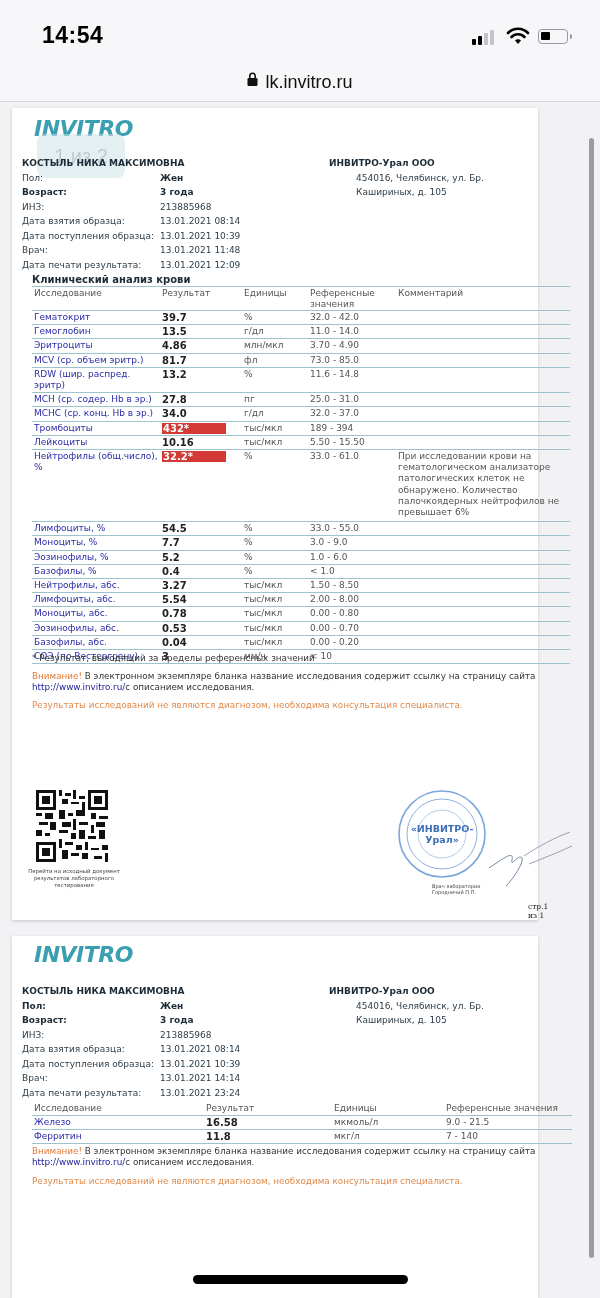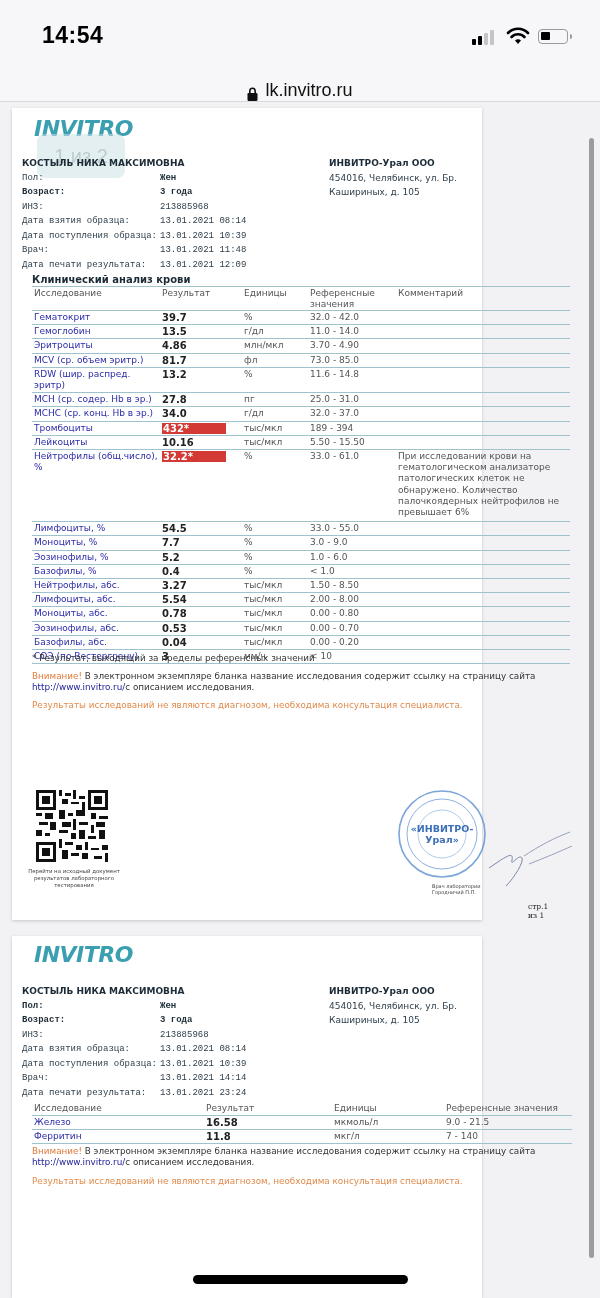--- a/index.html
+++ b/index.html
@@ -10,48 +10,48 @@
   .status-time { position: absolute; left: 42px; top: 22px; font-family: "Liberation Sans", sans-serif; font-weight: bold; font-size: 23px; color: #000; letter-spacing: 0.5px; }
   .signal { position: absolute; left: 472px; top: 29px; width: 22px; height: 16px; }
   .signal span { position: absolute; bottom: 0; width: 4px; border-radius: 1px; background: #000; }
   .signal span.dim { background: #c4c4c8; }
   .wifi { position: absolute; left: 506px; top: 26px; width: 24px; height: 20px; }
   .battery { position: absolute; left: 538px; top: 29px; width: 30px; height: 15px; border: 1.6px solid #9a9a9e; border-radius: 4px; }
   .battery .fill { position: absolute; left: 2px; top: 2px; width: 9px; height: 8px; background: #000; border-radius: 1px; }
   .battery .nub { position: absolute; right: -5px; top: 4px; width: 2px; height: 5px; background: #9a9a9e; border-radius: 0 2px 2px 0; }
 
   .url-bar { position: absolute; left: 0; top: 60px; width: 600px; height: 42px; background: #f7f7f9; border-bottom: 1px solid #d8d8dc; text-align: center; }
-  .url-inner { display: inline-flex; align-items: flex-end; margin-top: 20px; }
+  .url-inner { display: inline-flex; align-items: flex-start; margin-top: 12px; }
   .lock { width: 11px; height: 14px; margin-right: 7px; position: relative; }
   .url-text { font-family: "Liberation Sans", sans-serif; font-size: 18px; color: #111; }
 
   .scrollbar { position: absolute; left: 589px; top: 138px; width: 5px; height: 1120px; background: #9c9ca0; border-radius: 3px; }
 
-  .page { position: absolute; left: 12px; width: 470px; background: #fff; box-shadow: 0 1px 3px rgba(0,0,0,0.18); }
+  .page { position: absolute; left: 12px; width: 526px; background: #fff; box-shadow: 0 1px 3px rgba(0,0,0,0.18); }
   .page1 { top: 108px; height: 812px; }
   .page2 { top: 936px; height: 362px; }
 
   .logo { position: absolute; font-family: "DejaVu Sans", sans-serif; font-weight: bold; font-style: italic; color: #3a9fb1; letter-spacing: -0.5px; }
   .page1 .logo { left: 22px; top: 8px; font-size: 22px; }
   .page2 .logo { left: 22px; top: 6px; font-size: 22px; }
   .page-badge { position: absolute; left: 25px; top: 26px; width: 88px; height: 44px; background: rgba(205,226,232,0.55); border-radius: 8px; font-size: 20px; color: rgba(120,140,150,0.35); text-align: center; line-height: 44px; font-family: "Liberation Sans", sans-serif; }
 
   .patient { position: absolute; left: 10px; font-size: 9px; color: #1c2f3c; font-family: "DejaVu Sans", sans-serif; }
   .page1 .patient { top: 48px; }
   .page2 .patient { top: 48px; }
-  .prow { height: 14.5px; line-height: 14.5px; display: flex; font-family: Liberation Mono, monospace; }
+  .prow { height: 14.5px; line-height: 14.5px; display: flex; }
   .prow .lbl { width: 138px; color: #2e3e4a; }
   .prow .val { color: #2e3e4a; }
   .bold { font-weight: bold; color: #1c2b36 !important; }
   .name { font-weight: bold; color: #1c2b36; height: 14.5px; line-height: 14.5px; }
 
   .lab { position: absolute; left: 317px; font-size: 9px; color: #2e3e4a; }
   .page1 .lab, .page2 .lab { top: 48px; }
   .lab .lab-name { font-weight: bold; color: #1c2b36; line-height: 14.5px; }
-  .lab .lab-addr { line-height: 14.5px; }
+  .lab .lab-addr { line-height: 14.5px; margin-left: 27px; }
 
   .section-title { position: absolute; left: 20px; top: 166px; font-size: 10px; font-weight: bold; color: #1c2b36; }
 
   table.results { position: absolute; border-collapse: collapse; font-size: 9px; color: #444; }
   .page1 table.results { left: 20px; top: 178px; width: 538px; }
   table.results th { font-weight: normal; color: #555; text-align: left; vertical-align: top; padding: 1px 2px; border-top: 1.5px solid #9fc3cc; line-height: 10.5px; }
   table.results td { vertical-align: top; padding: 1px 2px; border-top: 1.5px solid #9fc3cc; line-height: 11.2px; }
   table.results tr:last-child td { border-bottom: 1.5px solid #9fc3cc; }
   td.test { color: #2b2ba8; }
   td.res { font-weight: bold; color: #222; font-size: 10px; }

